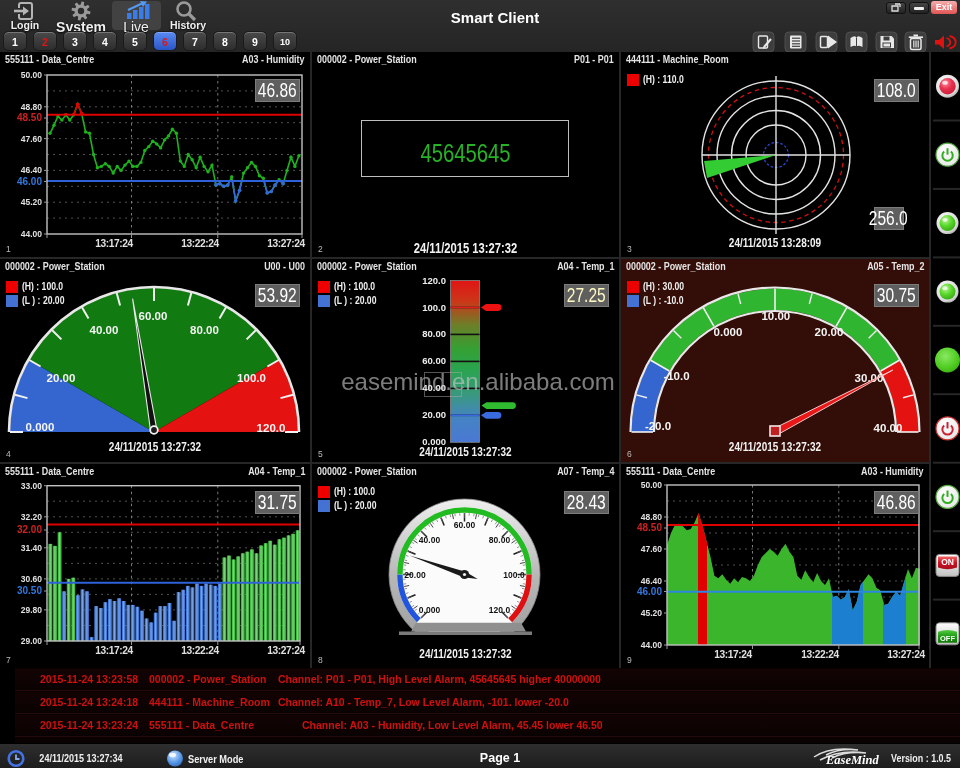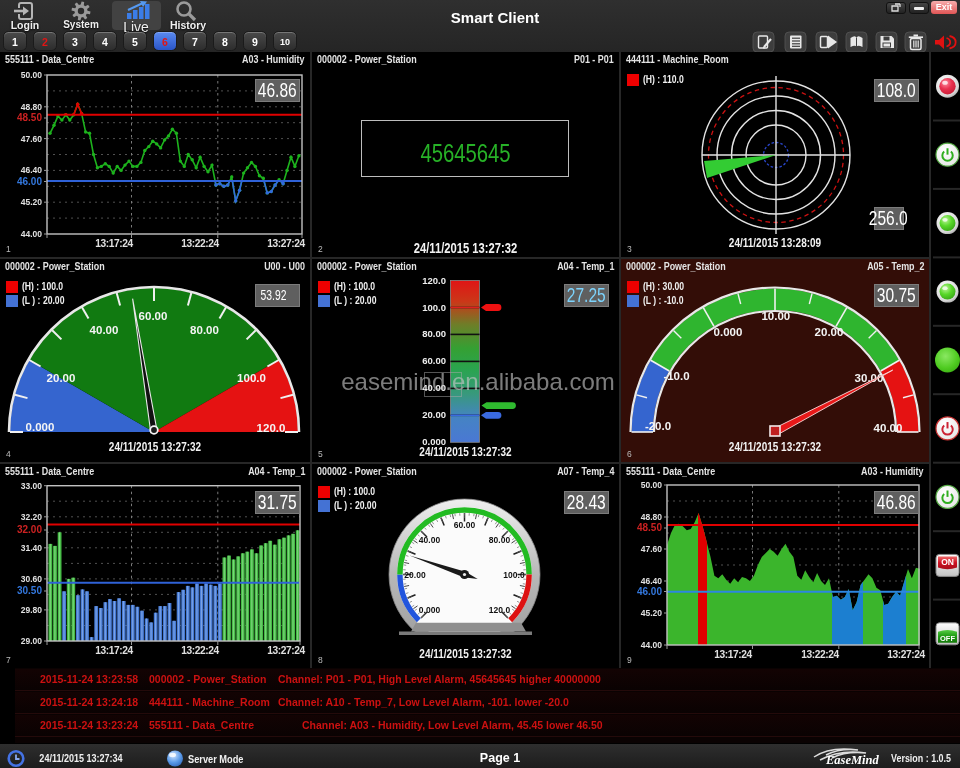--- a/index.html
+++ b/index.html
@@ -15,21 +15,21 @@
       <rect x="127" y="13" width="4.5" height="6" fill="#3b7de8"></rect>
       <rect x="133" y="10" width="4.5" height="9" fill="#3b7de8"></rect>
       <rect x="139" y="7" width="4.5" height="12" fill="#3b7de8"></rect>
       <rect x="145" y="4" width="4.5" height="15" fill="#3b7de8"></rect>
       <line x1="128" y1="10" x2="143" y2="3" stroke="#5599f0" stroke-width="2"></line>
       <polygon points="140,1 147,1.5 143,7" fill="#5599f0"></polygon>
       <circle cx="184" cy="9" r="6.5" fill="none" stroke="#9a9a9a" stroke-width="2.6"></circle>
       <line x1="189" y1="14" x2="195" y2="20" stroke="#9a9a9a" stroke-width="3.2"></line>
     </svg>
     <div style="position:absolute;left:-5px;top:19px;width:60px;text-align:center;font-size:10.5px;font-weight:bold;color:#f0f0f0;text-shadow:0 1px 2px #000;">Login</div>
-    <div style="position:absolute;left:51px;top:19px;width:60px;text-align:center;font-size:10px;font-weight:bold;color:#f0f0f0;text-shadow:0 1px 2px #000;">System</div>
+    <div style="position:absolute;left:51px;top:19px;width:60px;text-align:center;font-size:14px;font-weight:bold;color:#f0f0f0;text-shadow:0 1px 2px #000;">System</div>
     <div style="position:absolute;left:106px;top:19px;width:60px;text-align:center;font-size:14px;font-weight:normal;color:#f0f0f0;text-shadow:0 1px 2px #000;">Live</div>
     <div style="position:absolute;left:158px;top:19px;width:60px;text-align:center;font-size:10.5px;font-weight:bold;color:#f0f0f0;text-shadow:0 1px 2px #000;">History</div>
     <div style="position:absolute;left:400px;top:8.5px;width:190px;text-align:center;font-size:15px;font-weight:bold;color:#fff;">Smart Client</div>
     <div style="position:absolute;left:886px;top:2px;width:20px;height:12px;background:linear-gradient(#454545,#222);border-radius:3px;border:1px solid #111;"></div>
     <svg width="20" height="12" style="position:absolute;left:886px;top:2px">
       <path d="M6,4 h6 v5 h-6 z" fill="none" stroke="#ddd" stroke-width="1.3"></path>
       <path d="M9,2 h5 M14,2 v3" stroke="#ddd" stroke-width="1.3" fill="none"></path>
     </svg>
     <div style="position:absolute;left:909px;top:2px;width:20px;height:12px;background:linear-gradient(#454545,#222);border-radius:3px;border:1px solid #111;"></div>
     <div style="position:absolute;left:914px;top:7px;width:10px;height:2.5px;background:#eee;border-radius:1px;"></div>
@@ -394,21 +394,21 @@
       <text x="104" y="74.5" font-size="11.5" font-weight="bold" fill="#f4f4f4" text-anchor="middle">40.00</text>
       <text x="153" y="61" font-size="11.5" font-weight="bold" fill="#f4f4f4" text-anchor="middle">60.00</text>
       <text x="204.5" y="75" font-size="11.5" font-weight="bold" fill="#f4f4f4" text-anchor="middle">80.00</text>
       <text x="251.5" y="123" font-size="11.5" font-weight="bold" fill="#f4f4f4" text-anchor="middle">100.0</text>
       <text x="271" y="172.5" font-size="11.5" font-weight="bold" fill="#f4f4f4" text-anchor="middle">120.0</text>
     </svg>
     <div style="position:absolute;left:6px;top:22px;width:11.5px;height:11.5px;background:#ee0000;"></div>
     <div style="position:absolute;left:22px;top:20.5px;font-size:10.5px;font-weight:bold;color:#f0f0f0;transform:scaleX(0.82);transform-origin:left;white-space:nowrap;">(H) : 100.0</div>
     <div style="position:absolute;left:6px;top:36px;width:11.5px;height:11.5px;background:#4472d4;"></div>
     <div style="position:absolute;left:22px;top:34.5px;font-size:10.5px;font-weight:bold;color:#f0f0f0;transform:scaleX(0.82);transform-origin:left;white-space:nowrap;">(L ) : 20.00</div>
-    <div style="position:absolute;left:254.5px;top:25px;width:45px;height:22.5px;background:#5f5f5f;border:1px solid #7c7c7c;color:#fff;font-size:14px;display:flex;align-items:center;overflow:visible;">
+    <div style="position:absolute;left:254.5px;top:25px;width:45px;height:22.5px;background:#5f5f5f;border:1px solid #7c7c7c;color:#fff;font-size:21px;display:flex;align-items:center;justify-content:center;overflow:visible;">
       <span style="transform:scaleX(0.74);white-space:nowrap;">53.92</span>
     </div>
     <div style="position:absolute;left:0;top:181px;width:310px;text-align:center;font-size:12.5px;font-weight:bold;color:#f2f2f2;transform:scaleX(0.8);">24/11/2015 13:27:32</div>
     <div style="position:absolute;left:6px;top:190px;font-size:8.5px;color:#bbb;">4</div>
   </div>
 <div style="position:absolute;left:312px;top:259px;width:307px;height:203px;background:#000;overflow:hidden;">
     <div style="position:absolute;left:5px;top:1px;font-size:10.5px;font-weight:bold;color:#e4e4e4;transform:scaleX(0.85);transform-origin:left;white-space:nowrap;">000002 - Power_Station</div>
     <div style="position:absolute;right:5px;top:1px;font-size:10.5px;font-weight:bold;color:#e4e4e4;transform:scaleX(0.85);transform-origin:right;white-space:nowrap;">A04 - Temp_1</div>
     <svg width="307" height="203" style="position:absolute;left:0;top:0">
       <defs>
@@ -439,21 +439,21 @@
       <text x="134" y="51.5" font-size="9.5" font-weight="bold" fill="#eee" text-anchor="end">100.0</text>
       <text x="134" y="24.5" font-size="9.5" font-weight="bold" fill="#eee" text-anchor="end">120.0</text>
       <path d="M186,45.1 h-12 l-5,3.4 l5,3.4 h12 a3.4,3.4 0 0 0 0,-6.8 z" fill="#ee1111"></path>
       <path d="M186,152.9 h-12 l-5,3.4 l5,3.4 h12 a3.4,3.4 0 0 0 0,-6.8 z" fill="#3a6ae0"></path>
       <path d="M200.5,143.2 h-26 l-5,3.4 l5,3.4 h26 a3.4,3.4 0 0 0 0,-6.8 z" fill="#2fba2f"></path>
     </svg>
     <div style="position:absolute;left:6px;top:22px;width:11.5px;height:11.5px;background:#ee0000;"></div>
     <div style="position:absolute;left:22px;top:20.5px;font-size:10.5px;font-weight:bold;color:#f0f0f0;transform:scaleX(0.82);transform-origin:left;white-space:nowrap;">(H) : 100.0</div>
     <div style="position:absolute;left:6px;top:36px;width:11.5px;height:11.5px;background:#4472d4;"></div>
     <div style="position:absolute;left:22px;top:34.5px;font-size:10.5px;font-weight:bold;color:#f0f0f0;transform:scaleX(0.82);transform-origin:left;white-space:nowrap;">(L ) : 20.00</div>
-    <div style="position:absolute;left:251.5px;top:25px;width:45px;height:22.5px;background:#5f5f5f;border:1px solid #7c7c7c;color:#7dd3fc;font-size:21px;display:flex;align-items:center;justify-content:center;overflow:visible;">
+    <div style="position:absolute;left:251.5px;top:25px;width:45px;height:22.5px;background:#5f5f5f;border:1px solid #7c7c7c;color:#fef9c3;font-size:21px;display:flex;align-items:center;justify-content:center;overflow:visible;">
       <span style="transform:scaleX(0.74);white-space:nowrap;">27.25</span>
     </div>
     <div style="position:absolute;left:0;top:186px;width:307px;text-align:center;font-size:12.5px;font-weight:bold;color:#f2f2f2;transform:scaleX(0.8);">24/11/2015 13:27:32</div>
     <div style="position:absolute;left:6px;top:190px;font-size:8.5px;color:#bbb;">5</div>
   </div>
 <div style="position:absolute;left:621px;top:259px;width:308px;height:203px;background:#330d07;overflow:hidden;">
     <div style="position:absolute;left:5px;top:1px;font-size:10.5px;font-weight:bold;color:#e4e4e4;transform:scaleX(0.85);transform-origin:left;white-space:nowrap;">000002 - Power_Station</div>
     <div style="position:absolute;right:5px;top:1px;font-size:10.5px;font-weight:bold;color:#e4e4e4;transform:scaleX(0.85);transform-origin:right;white-space:nowrap;">A05 - Temp_2</div>
     <svg width="308" height="203" style="position:absolute;left:0;top:0">
       <path d="M10.5,173.0 A143.5,143.5 0 0 1 29.7,101.3 L48.3,112.0 A122,122 0 0 0 32.0,173.0 Z" fill="#3565cf"></path>

